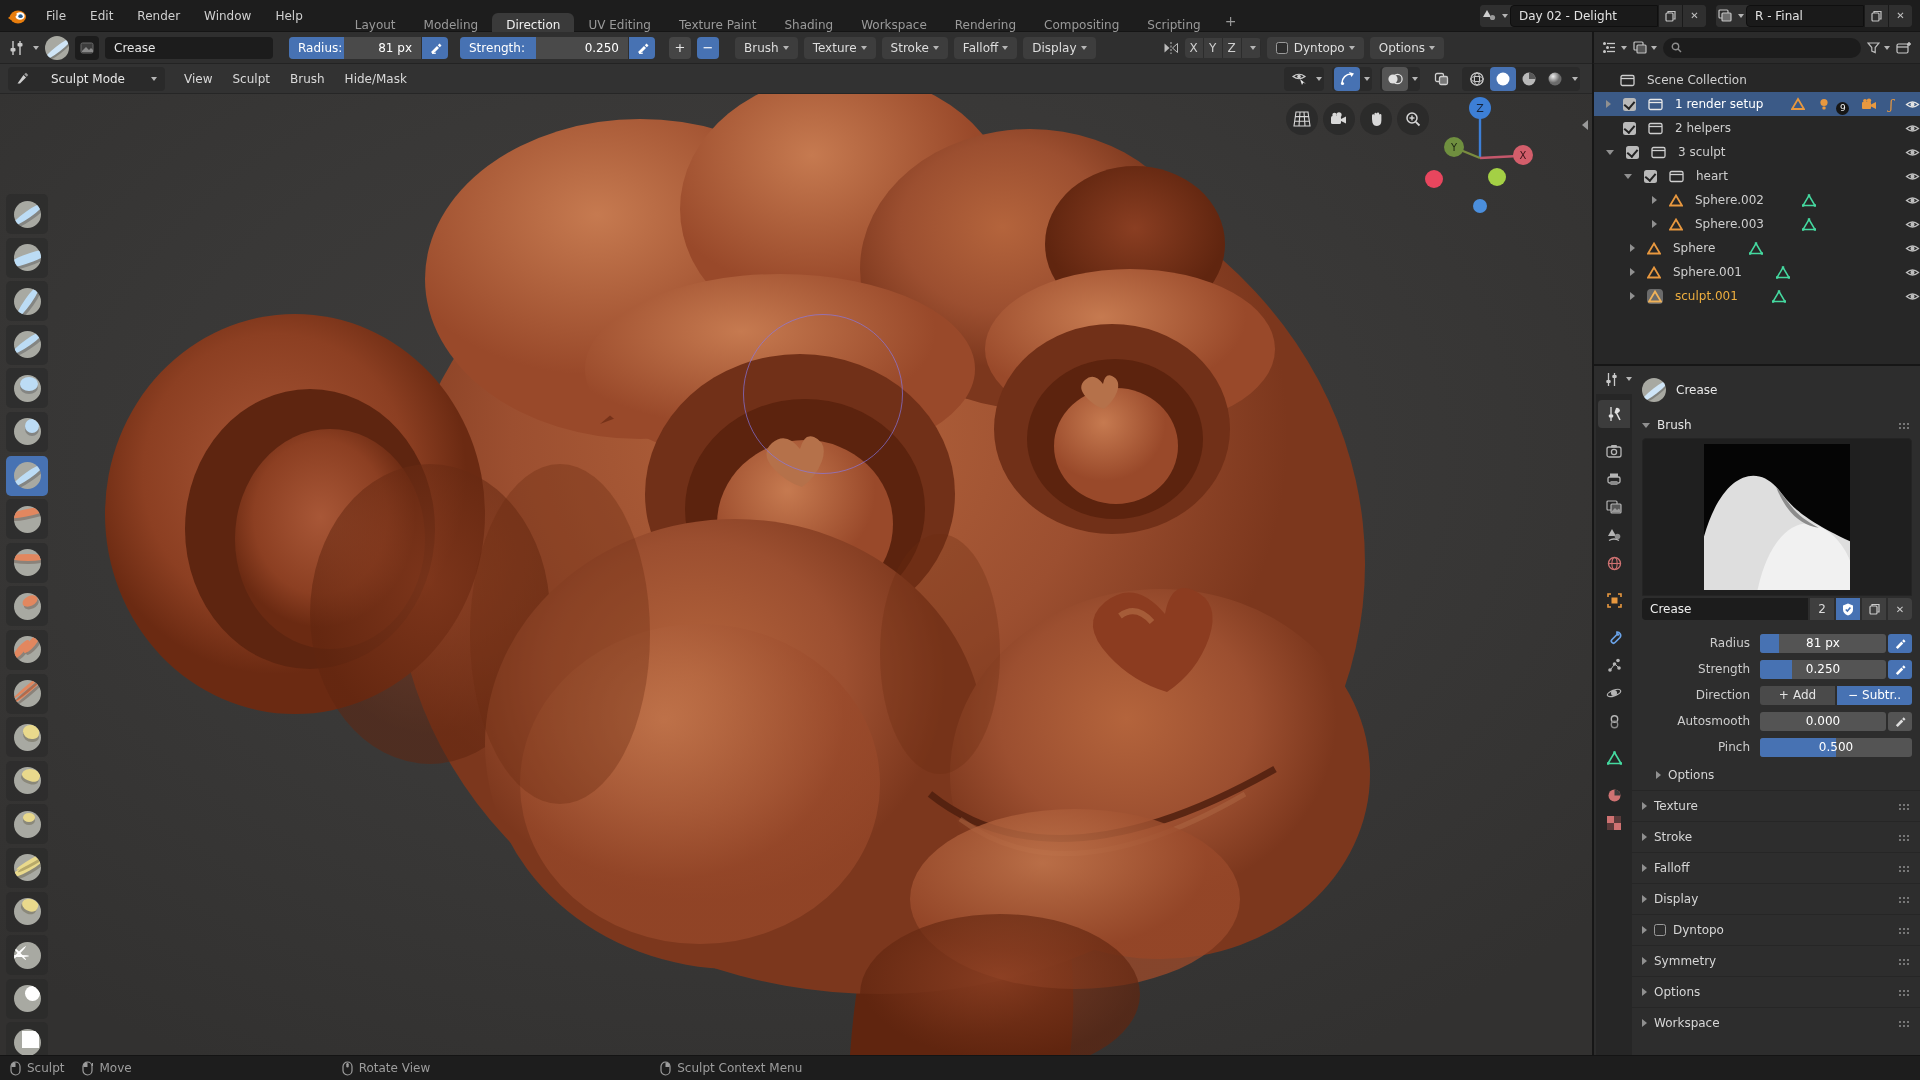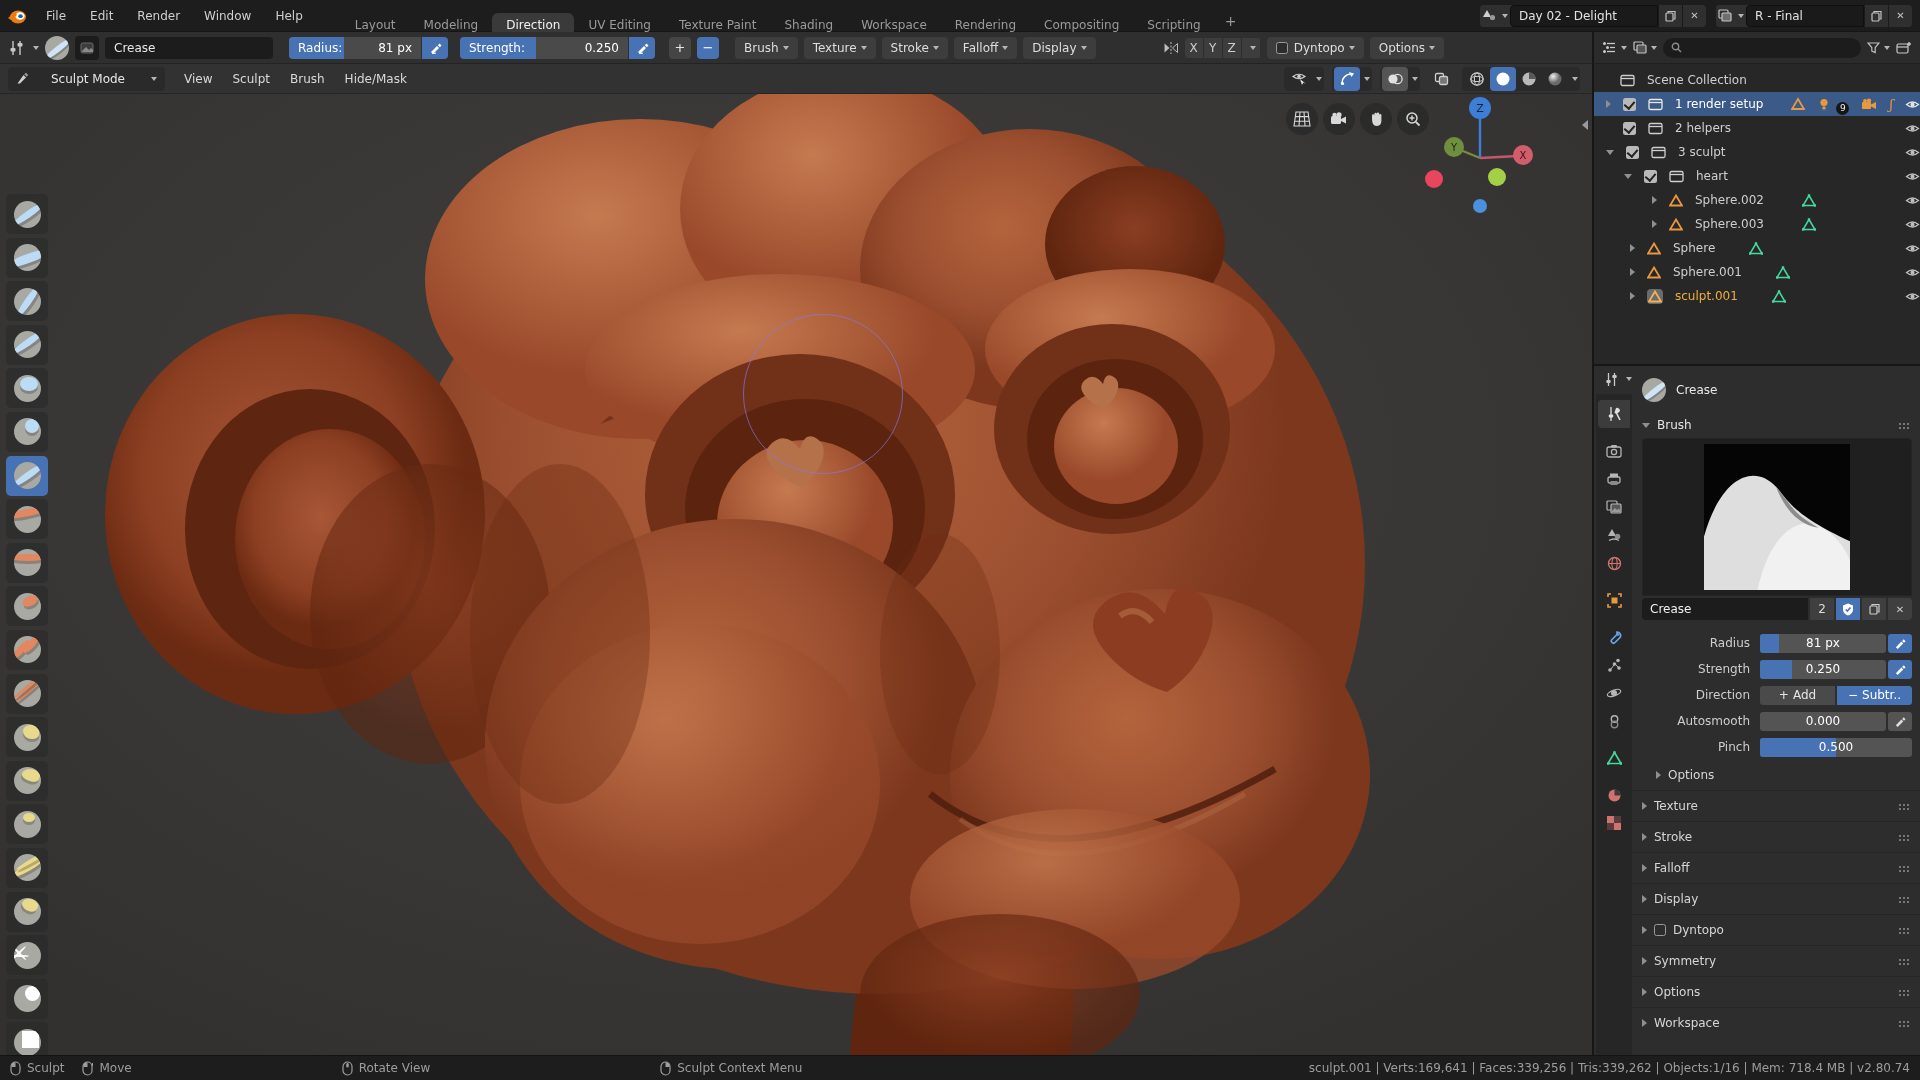--- a/index.html
+++ b/index.html
@@ -1150,14 +1150,13 @@
       </svg>
     <span>Rotate View</span>
   </div>
   <div class="hint" style="margin-left:230px">
     <svg width="11" height="15" viewBox="0 0 11 15">
         <rect x="1" y="1" width="9" height="13" rx="4.5" fill="none" stroke="#9d9d9d" stroke-width="1.2"></rect>
         <path d="M9.6 2.8 Q8 1.2 5.5 1.2 L5.5 6 L9.6 6 Z" fill="#9d9d9d"></path>
       </svg>
     <span>Sculpt Context Menu</span>
   </div>
-  <span id="stats">sculpt.001 | Verts:169,641 | Faces:339,256 | Tris:339,262 | Objects:1/16 | Mem: 718.4 MB | v2.80.74</span>
 </div>
 
 </body></html>

